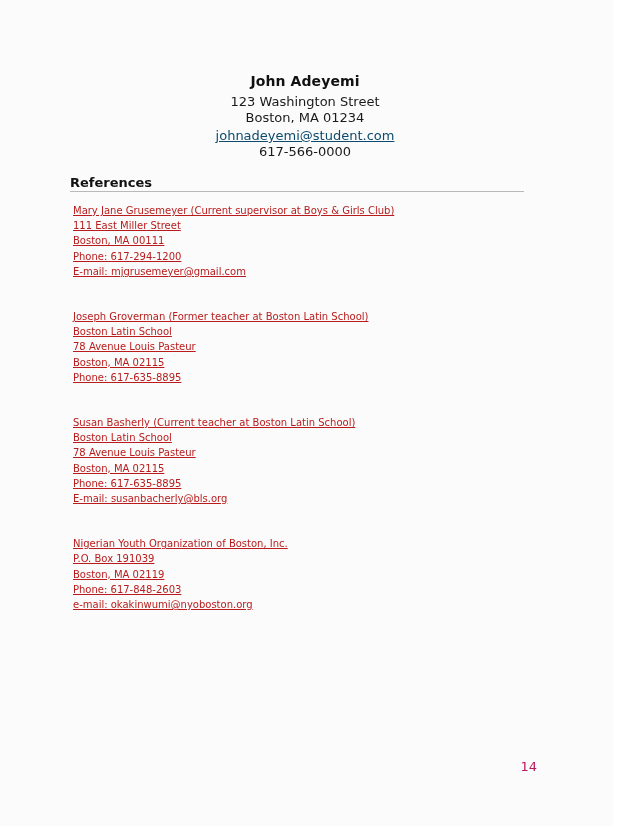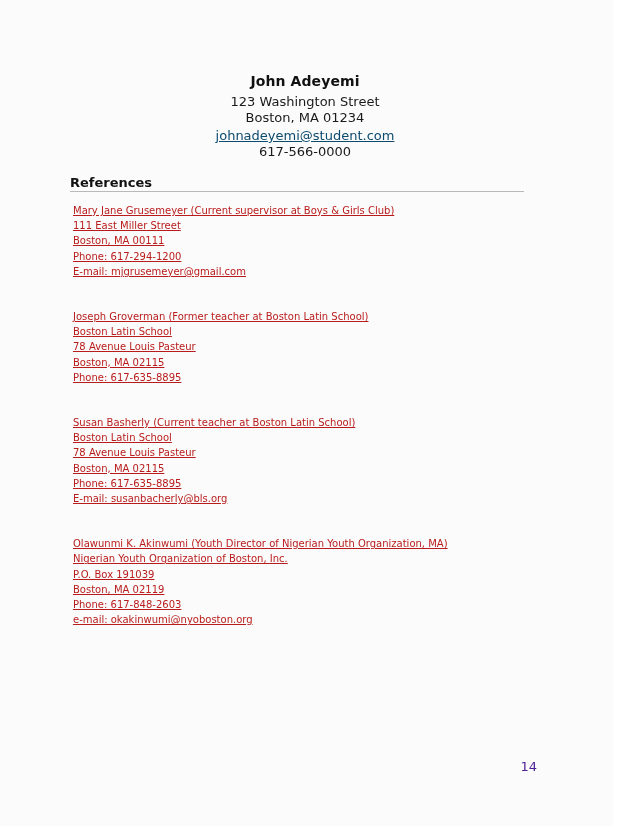--- a/index.html
+++ b/index.html
@@ -112,21 +112,21 @@
   }
 
   
   .page-number {
     position: absolute;
     top: 759px;
     left: 470px;
     width: 67px;
     text-align: right;
     font-size: 13px;
-    color: #4c1d95;
+    color: #be185d;
   }
 </style>
 </head>
 <body>
 
 <div class="page">
   <div class="page-edge-right"></div>
 
   <div class="content">
 
@@ -166,21 +166,20 @@
       <div class="ref-block">
         <div class="ref-line">Susan Basherly (Current teacher at Boston Latin School)</div>
         <div class="ref-line">Boston Latin School</div>
         <div class="ref-line">78 Avenue Louis Pasteur</div>
         <div class="ref-line">Boston, MA 02115</div>
         <div class="ref-line">Phone: 617-635-8895</div>
         <div class="ref-line">E-mail: susanbacherly@bls.org</div>
       </div>
 
       <div class="ref-block">
-        <div class="ref-line">Olawunmi K. Akinwumi (Youth Director of Nigerian Youth Organization, MA)</div>
         <div class="ref-line">Nigerian Youth Organization of Boston, Inc.</div>
         <div class="ref-line">P.O. Box 191039</div>
         <div class="ref-line">Boston, MA 02119</div>
         <div class="ref-line">Phone: 617-848-2603</div>
         <div class="ref-line">e-mail: okakinwumi@nyoboston.org</div>
       </div>
 
     </div>
 
     <div class="page-number">14</div>

